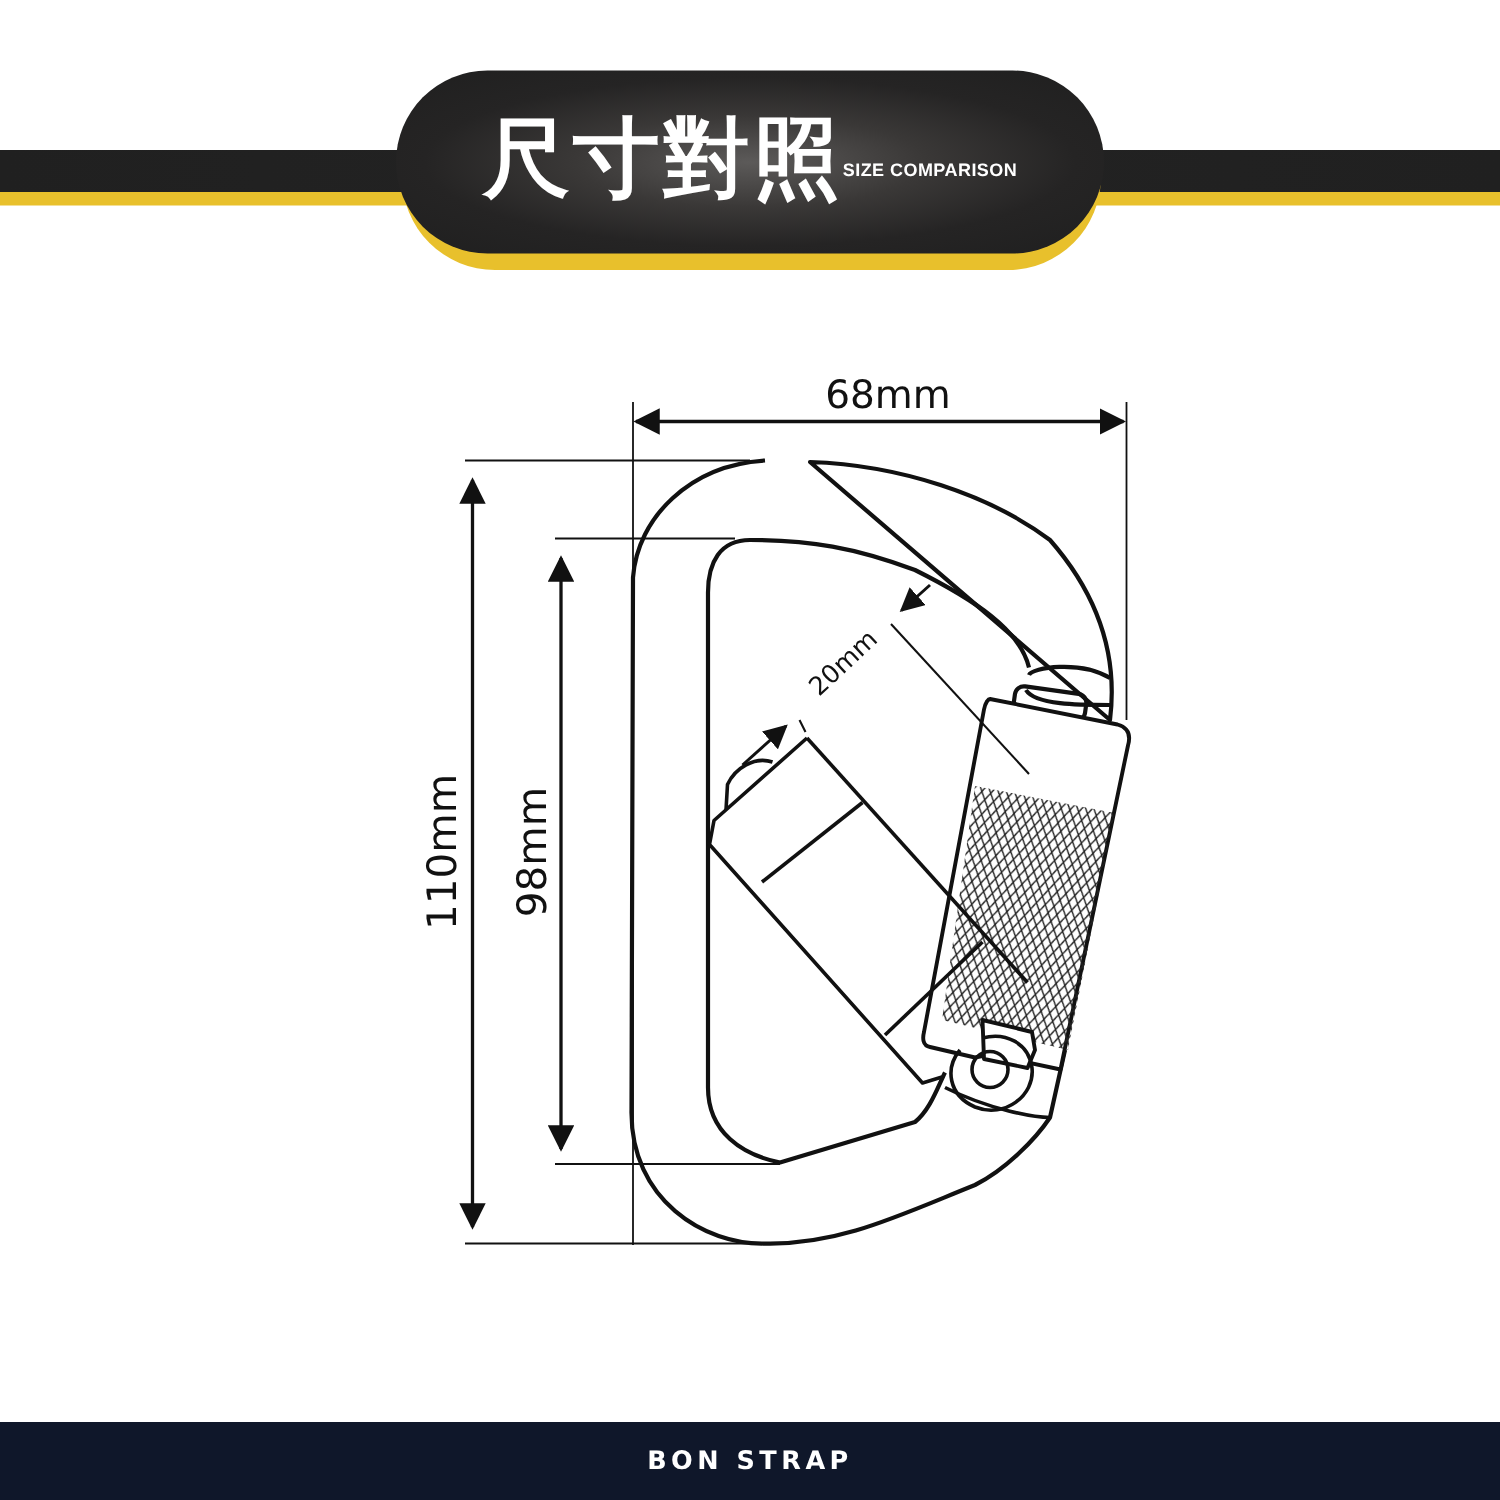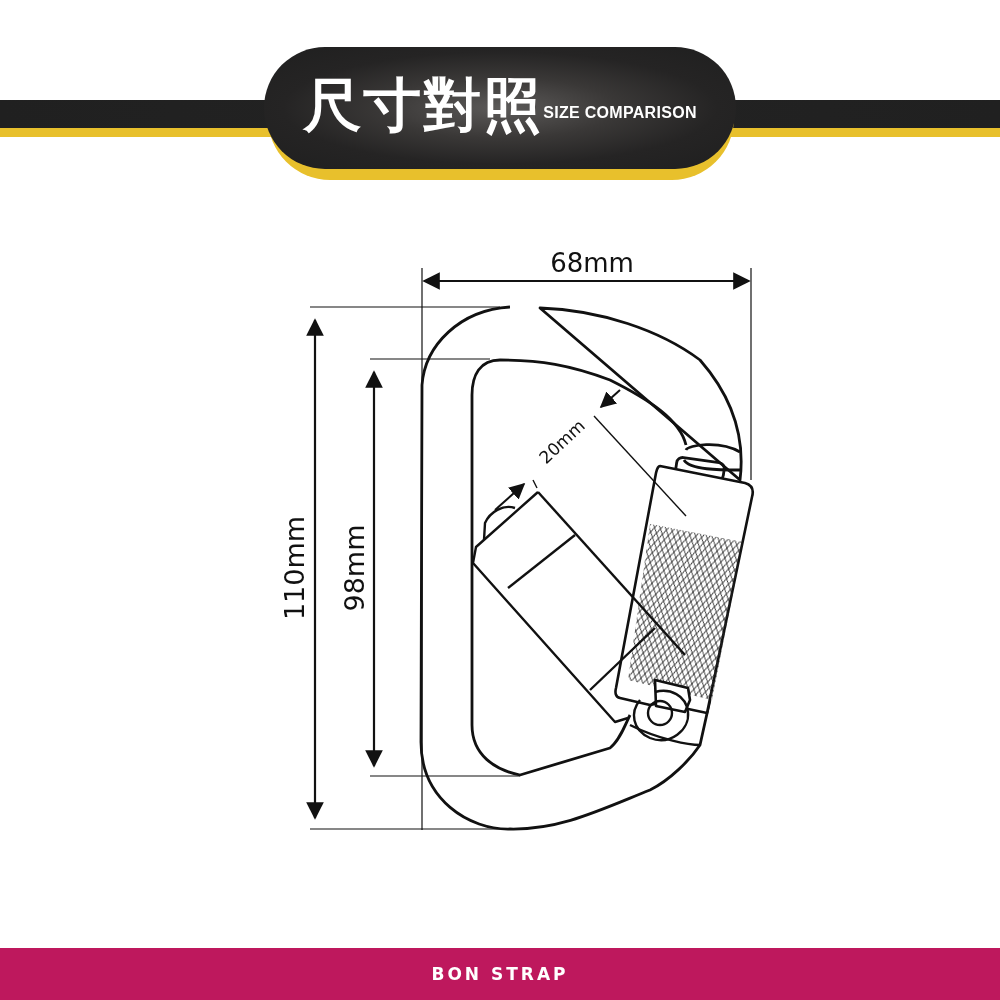--- a/index.html
+++ b/index.html
@@ -7,26 +7,26 @@
 
   .header-band { position: absolute; left: 0; top: 100px; width: 1000px; height: 28px;
     background: linear-gradient(90deg, #202020 0%, #222 35%, #3a3836 48%, #3a3836 52%, #222 65%, #202020 100%); }
   .header-band-yellow { position: absolute; left: 0; top: 128px; width: 1000px; height: 9px; background: #e8c02c; }
 
   .pill-shadow { position: absolute; left: 268px; top: 56px; width: 466px; height: 124px; border-radius: 62px; background: #e8c02c; }
   .pill { position: absolute; left: 264px; top: 47px; width: 472px; height: 122px; border-radius: 61px;
     background: radial-gradient(ellipse at 50% 50%, #5c5a59 0%, #3a3837 35%, #252424 65%, #1f1f1f 100%);
     display: flex; align-items: center; justify-content: center; }
   .pill-title { color: #ffffff; font-family: "DejaVu Sans", sans-serif; font-weight: bold; font-size: 58px; letter-spacing: 2px; line-height: 1; margin-top: -6px; }
-  .pill-subtitle { color: #ffffff; font-family: "Liberation Sans", sans-serif; font-weight: bold; font-size: 16px; letter-spacing: 0.3px; margin-top: 10px; }
+  .pill-subtitle { color: #ffffff; font-family: "Liberation Sans", sans-serif; font-weight: bold; font-size: 12px; letter-spacing: 0.3px; margin-top: 10px; }
 
   .drawing { position: absolute; left: 0; top: 0; width: 1000px; height: 1000px; }
   .dim-label { font-family: "DejaVu Sans", sans-serif; fill: #111; }
 
-  .footer { position: absolute; left: 0; top: 948px; width: 1000px; height: 52px; background: #be185d;
+  .footer { position: absolute; left: 0; top: 948px; width: 1000px; height: 52px; background: #0f172a;
     display: flex; align-items: center; justify-content: center; }
   .footer-text { color: #ffffff; font-family: "DejaVu Sans", sans-serif; font-weight: bold; font-size: 17px; letter-spacing: 3px; }
 </style>
 </head>
 <body>
 
 <div class="header-band"></div>
 <div class="header-band-yellow"></div>
 <div class="pill-shadow"></div>
 <div class="pill">

